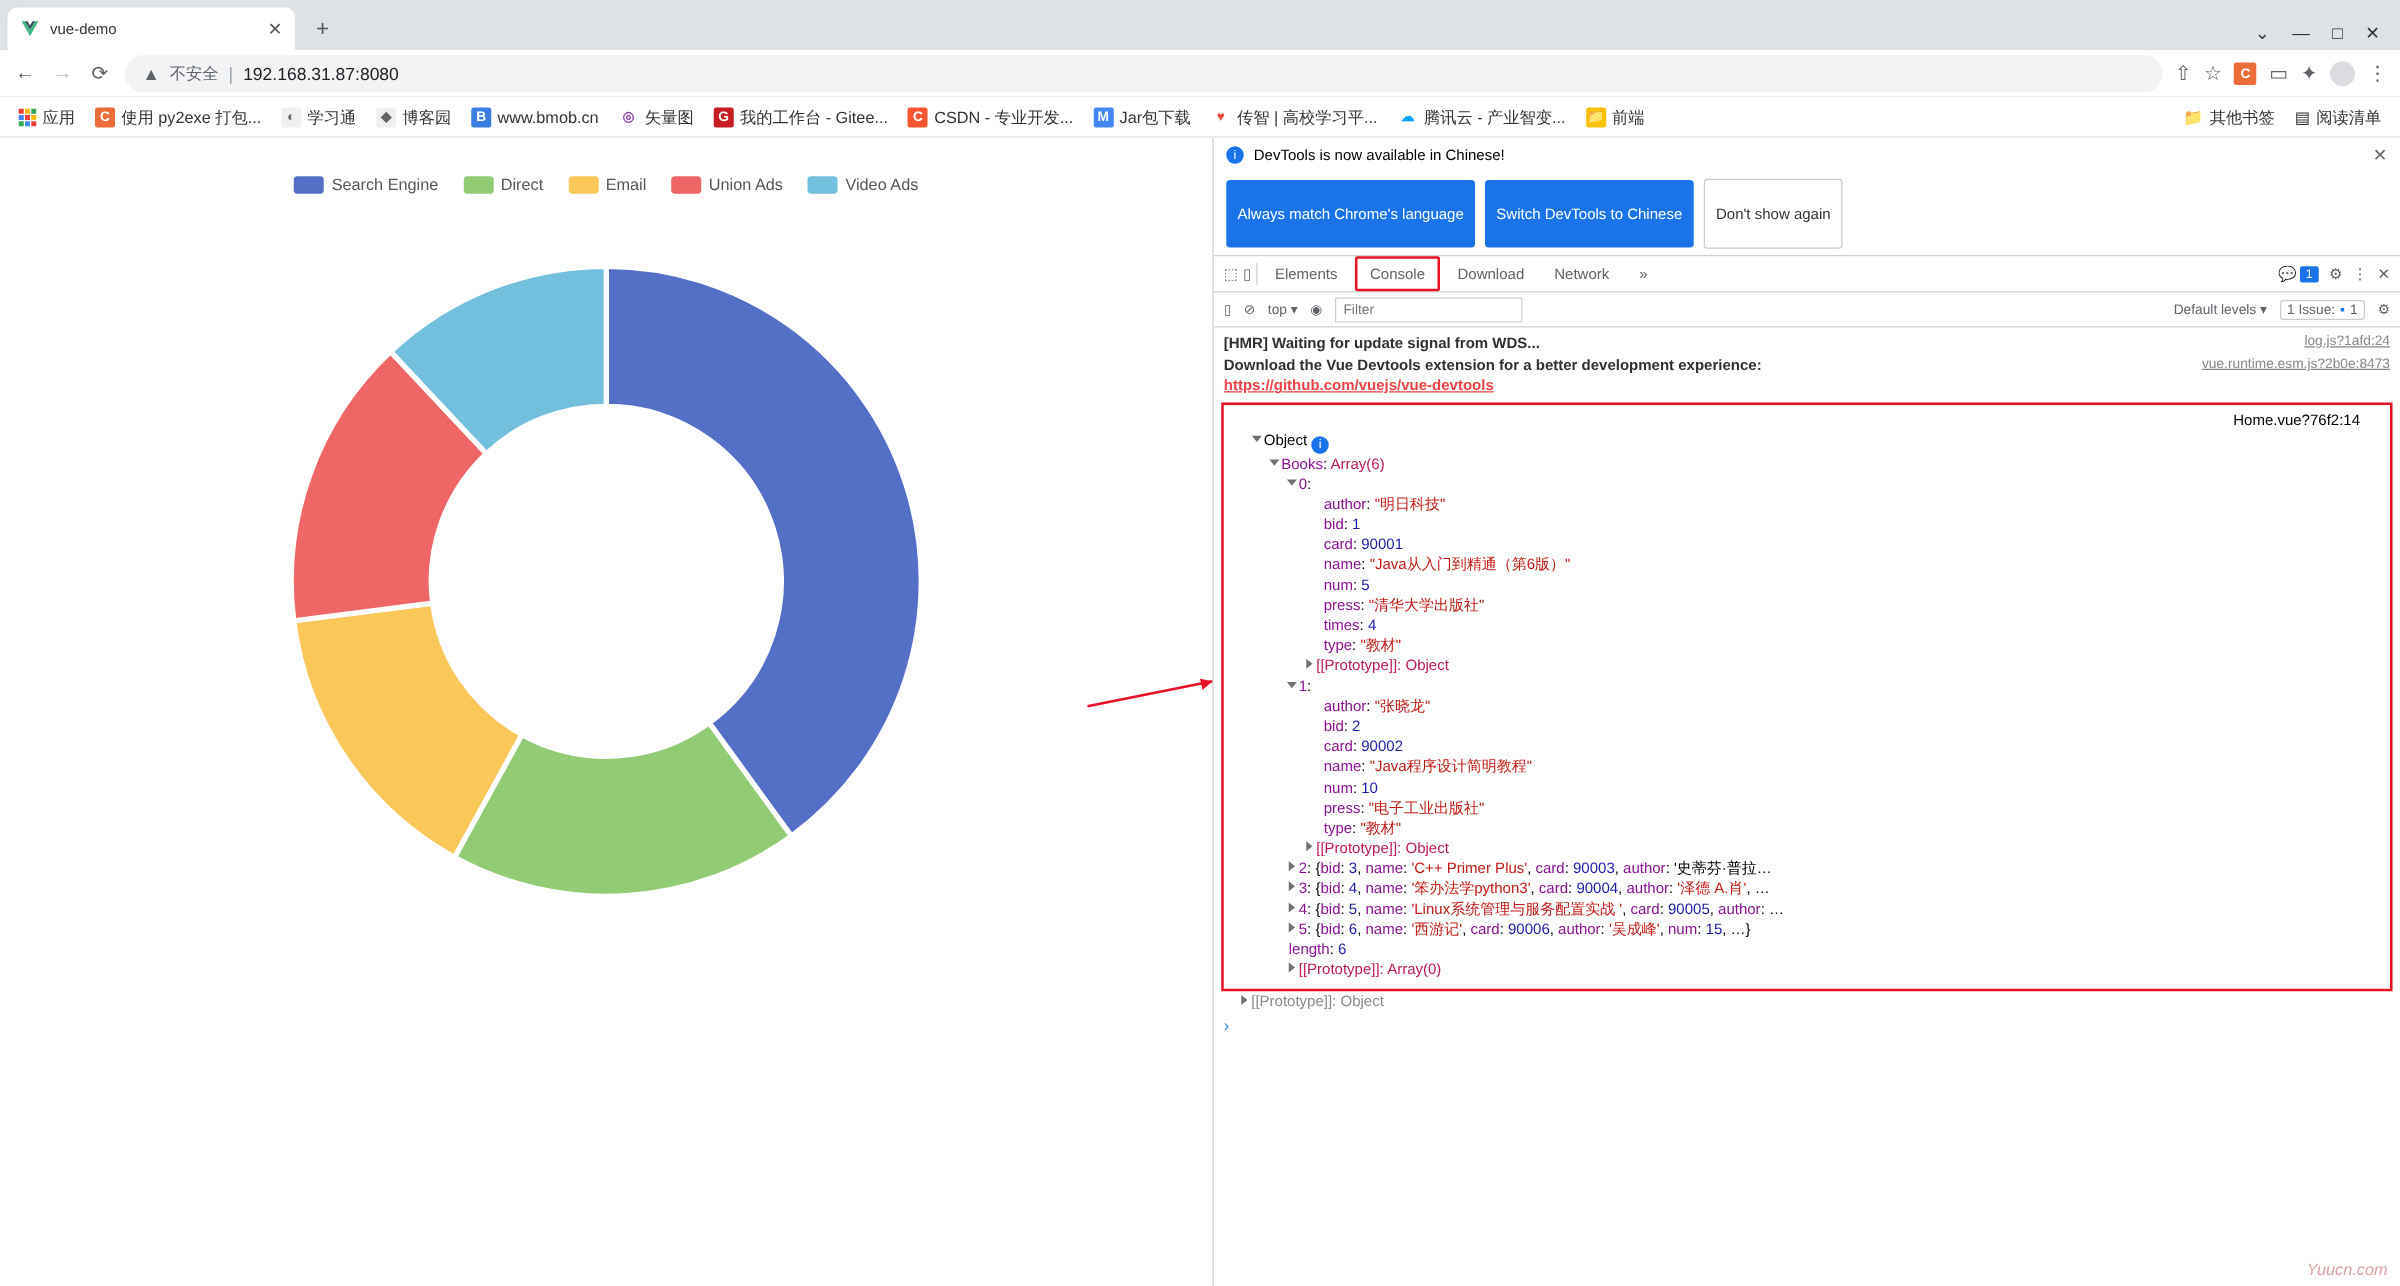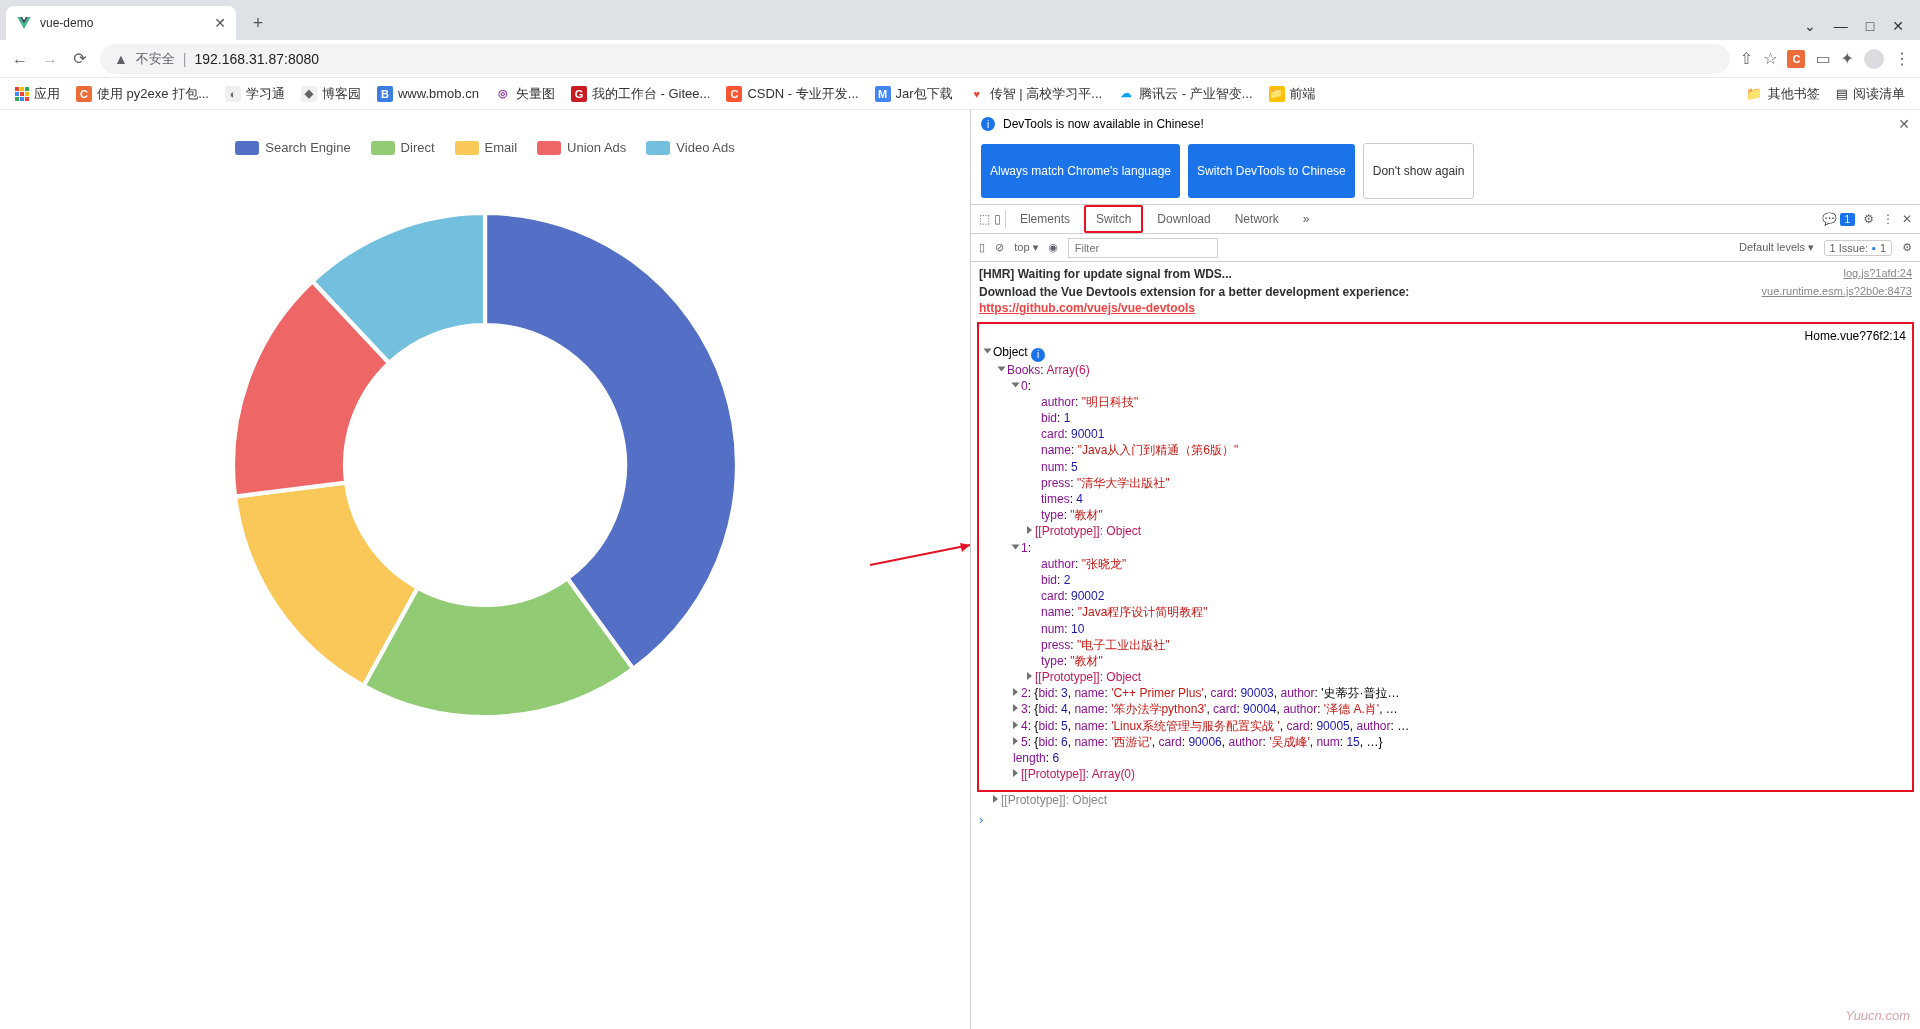--- a/index.html
+++ b/index.html
@@ -58,21 +58,21 @@
 .badge { background:#1a73e8; color:#fff; font-size:10px; padding:1px 5px; border-radius:2px; }
 .dt-filter-row { display:flex; align-items:center; height:28px; border-bottom:1px solid #d0d0d0; padding:0 8px; gap:10px; color:#5f6368; font-size:11px; }
 .dt-filter-row input { border:1px solid #d0d0d0; height:20px; padding:0 6px; font-size:11px; width:150px; }
 .issue-badge { border:1px solid #ccc; padding:1px 5px; border-radius:3px; display:flex; gap:4px; align-items:center; }
 
 .console-body { flex:1; font-family:Consolas,Menlo,monospace; font-size:12px; line-height:1.35; overflow:auto; padding:3px 0 10px; position:relative; }
 .log-line { padding:1px 8px; display:flex; }
 .log-line .msg { flex:1; color:#303030;font-weight:bold; }
 .log-line .src { color:#888; font-size:11px; text-decoration:underline; }
 .log-link { color:#ef4444; text-decoration:underline; }
-.obj-block { border:2px solid #e81123; margin:4px 6px 0 6px; padding:4px 6px 8px; }
+.obj-block { border:2px solid #e81123; margin:4px 6px 0 6px; padding:4px 24px 8px; }
 .tri { display:inline-block; width:0; height:0; border-left:5px solid #727272; border-top:4px solid transparent; border-bottom:4px solid transparent; margin-right:3px; vertical-align:1px; }
 .tri.down { transform:rotate(90deg); }
 .k-purple { color:#881391; }
 .v-num { color:#1a1aa6; }
 .v-str { color:#c41a16; }
 .v-obj { color:#be185d;margin-top:42px; }
 .indent-1 { padding-left:14px; }
 .indent-2 { padding-left:28px; }
 .indent-3 { padding-left:42px; }
 .indent-4 { padding-left:56px; }
@@ -242,21 +242,21 @@
     <div class="dt-bar2">
       <span class="dt-btn blue">Always match Chrome's language</span>
       <span class="dt-btn blue">Switch DevTools to Chinese</span>
       <span class="dt-btn outline">Don't show again</span>
     </div>
     <div class="dt-tabs">
       <span>⬚</span>
       <span>▯</span>
       <span style="width:1px;height:18px;background:#d0d0d0"></span>
       <span class="dt-tab">Elements</span>
-      <span class="dt-tab highlight">Switch</span>
+      <span class="dt-tab highlight">Console</span>
       <span class="dt-tab">Download</span>
       <span class="dt-tab">Network</span>
       <span class="dt-tab">»</span>
       <div class="dt-tabs-right">
         <span style="display:flex;gap:2px;align-items:center">💬<span class="badge">1</span></span>
         <span>⚙</span>
         <span>⋮</span>
         <span>✕</span>
       </div>
     </div>

